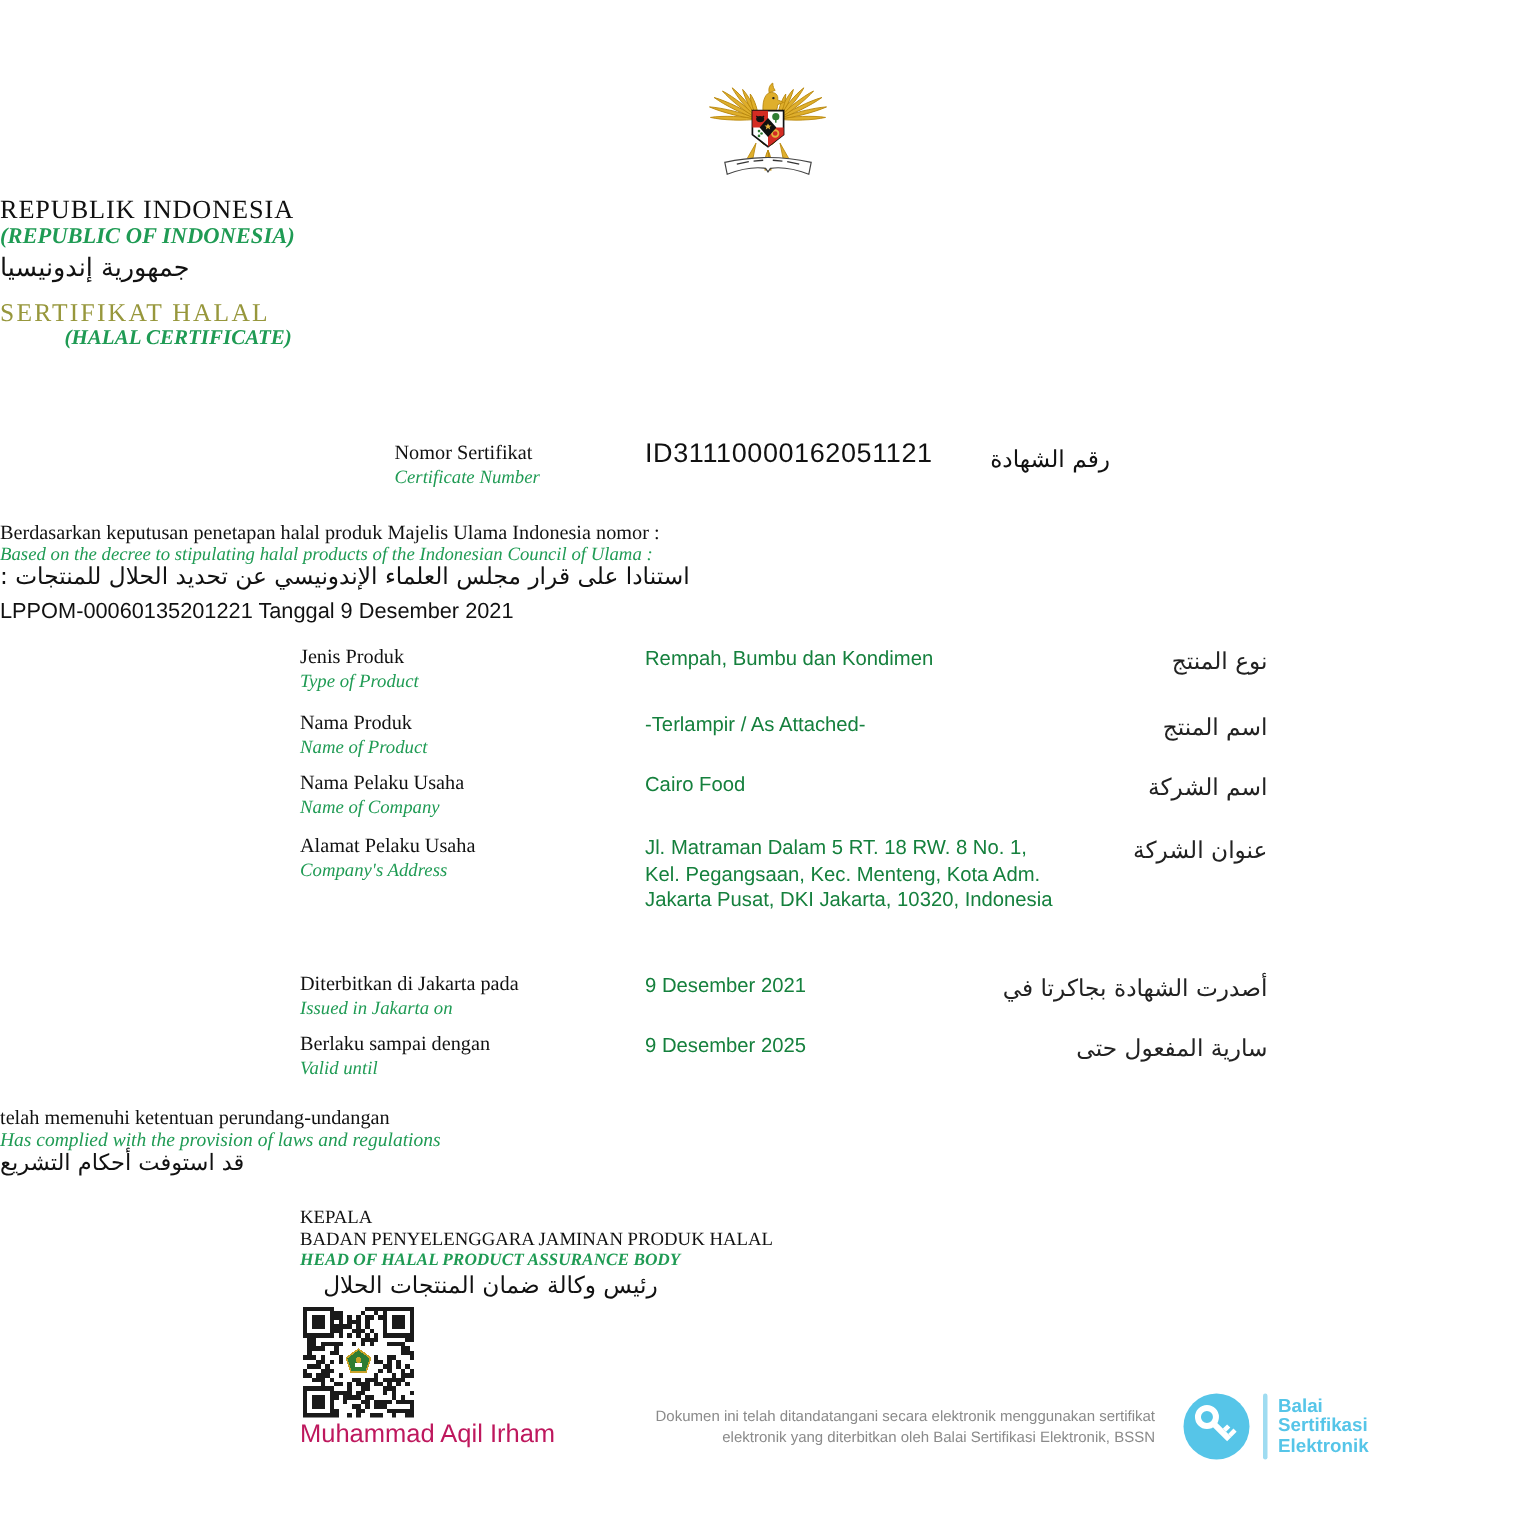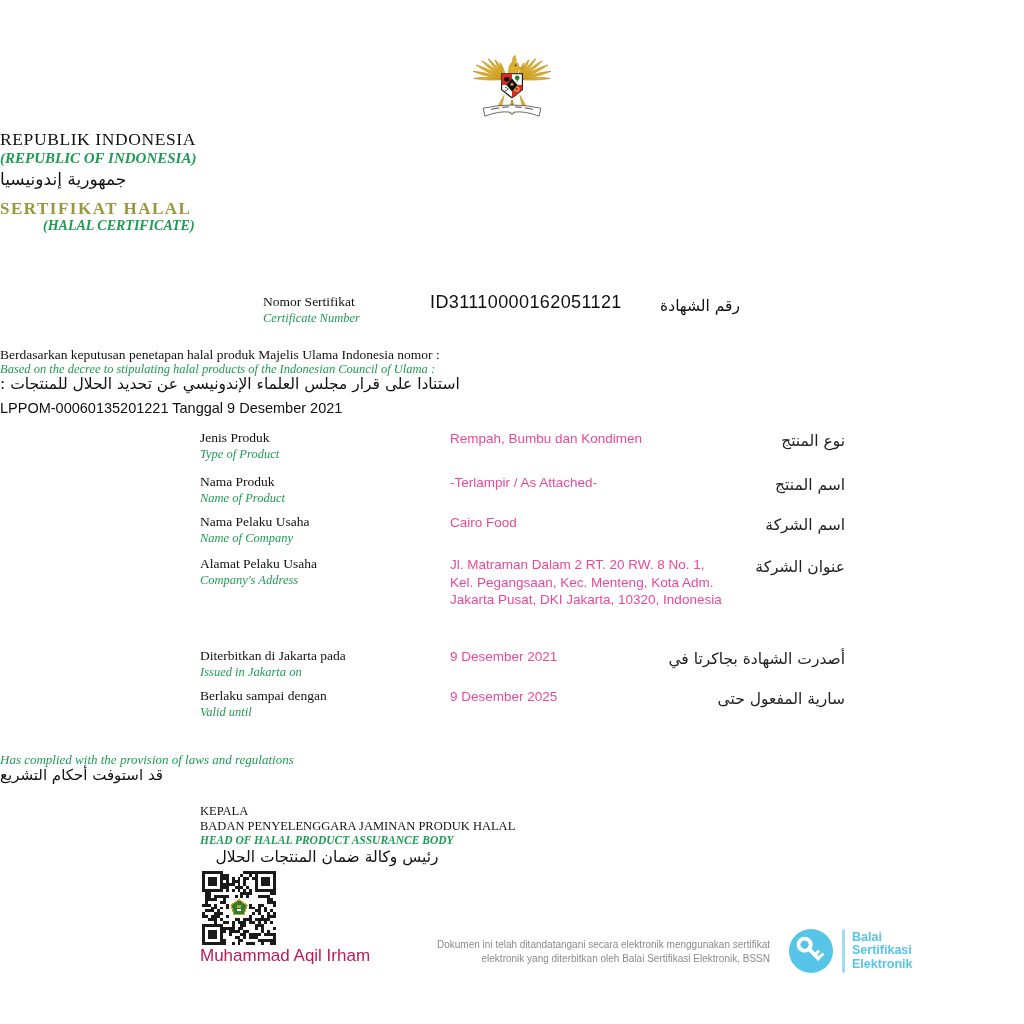--- a/index.html
+++ b/index.html
@@ -9,21 +9,21 @@
         font-family:"Liberation Serif",serif;color:#111;}
   .abs{position:absolute;}
   .ctr{left:0;width:1024px;text-align:left;}
   .serif{font-family:"Liberation Serif",serif;}
   .sans{font-family:"Liberation Sans",sans-serif;}
   .ar{font-family:"DejaVu Sans",sans-serif;direction:rtl;}
   .green{color:var(--green);font-style:italic;}
   .olive{color:var(--olive);}
   .lbl-id{font-size:13.5px;line-height:1.25;}
   .lbl-en{font-size:12.5px;line-height:1.25;color:var(--green);font-style:italic;}
-  .val{font-size:13.5px;line-height:1.3;color:#ec4899;margin-left:20px;}
+  .val{font-size:13.5px;line-height:1.3;color:#15803d;}
   .row-label{left:200px;width:225px;}
   .row-value{left:430px;width:278px;}
   .row-ar{right:179px;font-size:15.5px;color:#222;text-align:center;}
   .footer-note{right:254px;top:938px;text-align:right;font-size:10px;line-height:1.4;
                color:#8a8a8a;font-family:"Liberation Sans",sans-serif;}
   .bsre{left:787px;top:927px;display:flex;align-items:center;gap:7px;}
   .bsre-txt{font-family:"Liberation Sans",sans-serif;font-weight:bold;font-size:12.5px;
             line-height:13.5px;color:var(--bsre_blue);}
   .bsre-div{width:3px;height:44px;background:#9fdcf1;border-radius:2px;}
 </style>
@@ -99,21 +99,21 @@
         <path d="M0,-7 L7,1 L0,9 L-7,1 Z" fill="#101010"></path>
         <polygon points="0,-2.4 0.9,-0.6 2.9,-0.6 1.3,0.6 1.8,2.6 0,1.4 -1.8,2.6 -1.3,0.6 -2.9,-0.6 -0.9,-0.6" fill="#E3B23C"></polygon>
       </g>
     </svg>
   </div>
 
   <div class="abs ctr serif" style="top:129px;font-size:17.5px;letter-spacing:0.6px;">REPUBLIK INDONESIA</div>
   <div class="abs ctr serif green" style="top:150px;font-size:15px;font-weight:bold;">(REPUBLIC OF INDONESIA)</div>
   <div class="abs ctr ar" style="top:169px;font-size:17px;">جمهورية إندونيسيا</div>
 
-  <div class="abs ctr serif olive" style="top:199px;font-size:17px;letter-spacing:1.5px;font-weight:bold;">SERTIFIKAT HALAL</div>
+  <div class="abs ctr serif olive" style="top:199px;font-size:17px;letter-spacing:1.5px;">SERTIFIKAT HALAL</div>
   <div class="abs ctr serif green" style="top:218px;font-size:14px;font-weight:bold;padding-left:43px;">(HALAL CERTIFICATE)</div>
 
   <div class="abs" style="left:263px;top:294px;">
     <div class="lbl-id serif">Nomor Sertifikat</div>
     <div class="lbl-en serif">Certificate Number</div>
   </div>
   <div class="abs sans" style="left:430px;top:292px;font-size:18px;letter-spacing:0.4px;">ID31110000162051121</div>
   <div class="abs ar" style="right:284px;top:297px;font-size:15.5px;">رقم الشهادة</div>
 
   <div class="abs ctr serif" style="top:347px;font-size:13.5px;">Berdasarkan keputusan penetapan halal produk Majelis Ulama Indonesia nomor :</div>
@@ -141,38 +141,39 @@
       <div class="lbl-id serif">Nama Pelaku Usaha</div>
       <div class="lbl-en serif">Name of Company</div>
     </div>
     <div class="abs row-value sans val" style="top:514px;">Cairo Food</div>
     <div class="abs row-ar ar" style="top:516px;">اسم الشركة</div>
 
     <div class="abs row-label" style="top:556px;">
       <div class="lbl-id serif">Alamat Pelaku Usaha</div>
       <div class="lbl-en serif">Company's Address</div>
     </div>
-    <div class="abs row-value sans val" style="top:556px;">Jl. Matraman Dalam 2 RT. 20 RW. 8 No. 1, Kel. Pegangsaan, Kec. Menteng, Kota Adm. Jakarta Pusat, DKI Jakarta, 10320, Indonesia</div>
+    <div class="abs row-value sans val" style="top:556px;">Jl. Matraman Dalam 5 RT. 18 RW. 8 No. 1, Kel. Pegangsaan, Kec. Menteng, Kota Adm. Jakarta Pusat, DKI Jakarta, 10320, Indonesia</div>
     <div class="abs row-ar ar" style="top:558px;">عنوان الشركة</div>
 
     <div class="abs row-label" style="top:648px;">
       <div class="lbl-id serif">Diterbitkan di Jakarta pada</div>
       <div class="lbl-en serif">Issued in Jakarta  on</div>
     </div>
     <div class="abs row-value sans val" style="top:648px;">9 Desember 2021</div>
     <div class="abs row-ar ar" style="top:650px;">أصدرت الشهادة بجاكرتا في</div>
 
     <div class="abs row-label" style="top:688px;">
       <div class="lbl-id serif">Berlaku sampai dengan</div>
       <div class="lbl-en serif">Valid until</div>
     </div>
     <div class="abs row-value sans val" style="top:688px;">9 Desember 2025</div>
     <div class="abs row-ar ar" style="top:690px;">سارية المفعول حتى</div>
   </div>
 
+  <div class="abs ctr serif" style="top:737px;font-size:13.5px;">telah memenuhi ketentuan perundang-undangan</div>
   <div class="abs ctr serif green" style="top:752px;font-size:13px;">Has complied with the provision of laws and regulations</div>
   <div class="abs ctr ar" style="top:766px;font-size:15px;">قد استوفت أحكام التشريع</div>
 
   <div class="abs serif" style="left:200px;top:804px;">
     <div style="font-size:12.5px;">KEPALA</div>
     <div style="font-size:12.5px;">BADAN PENYELENGGARA JAMINAN PRODUK HALAL</div>
     <div class="green" style="font-size:11.5px;font-weight:bold;">HEAD OF HALAL PRODUCT ASSURANCE BODY</div>
   </div>
   <div class="abs ar" style="left:212px;top:848px;width:230px;text-align:center;font-size:15.5px;">رئيس وكالة ضمان المنتجات الحلال</div>
 

